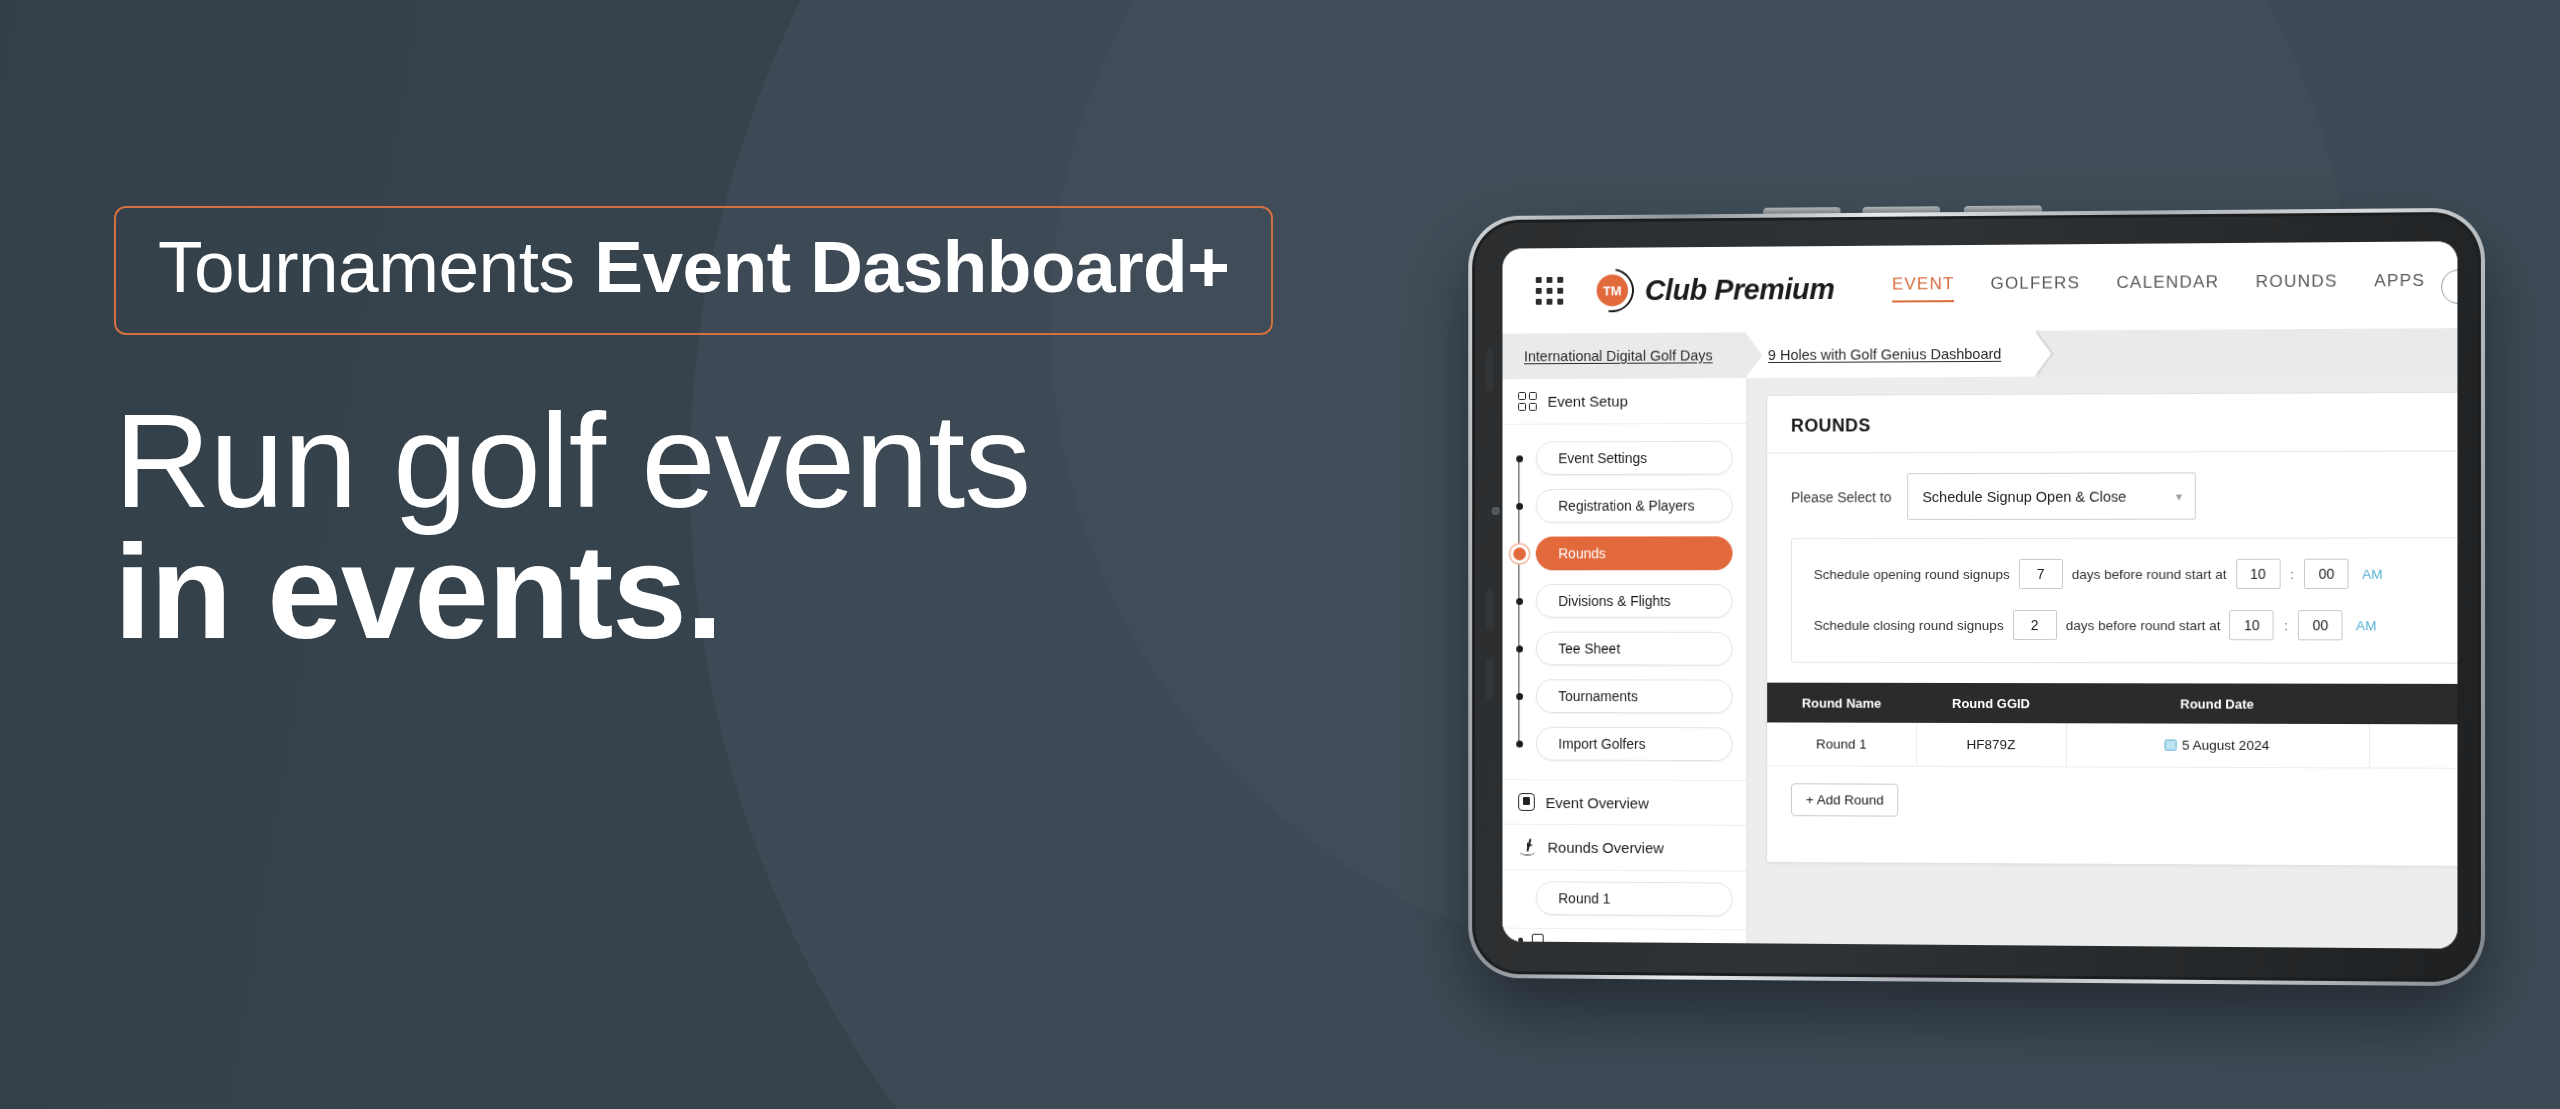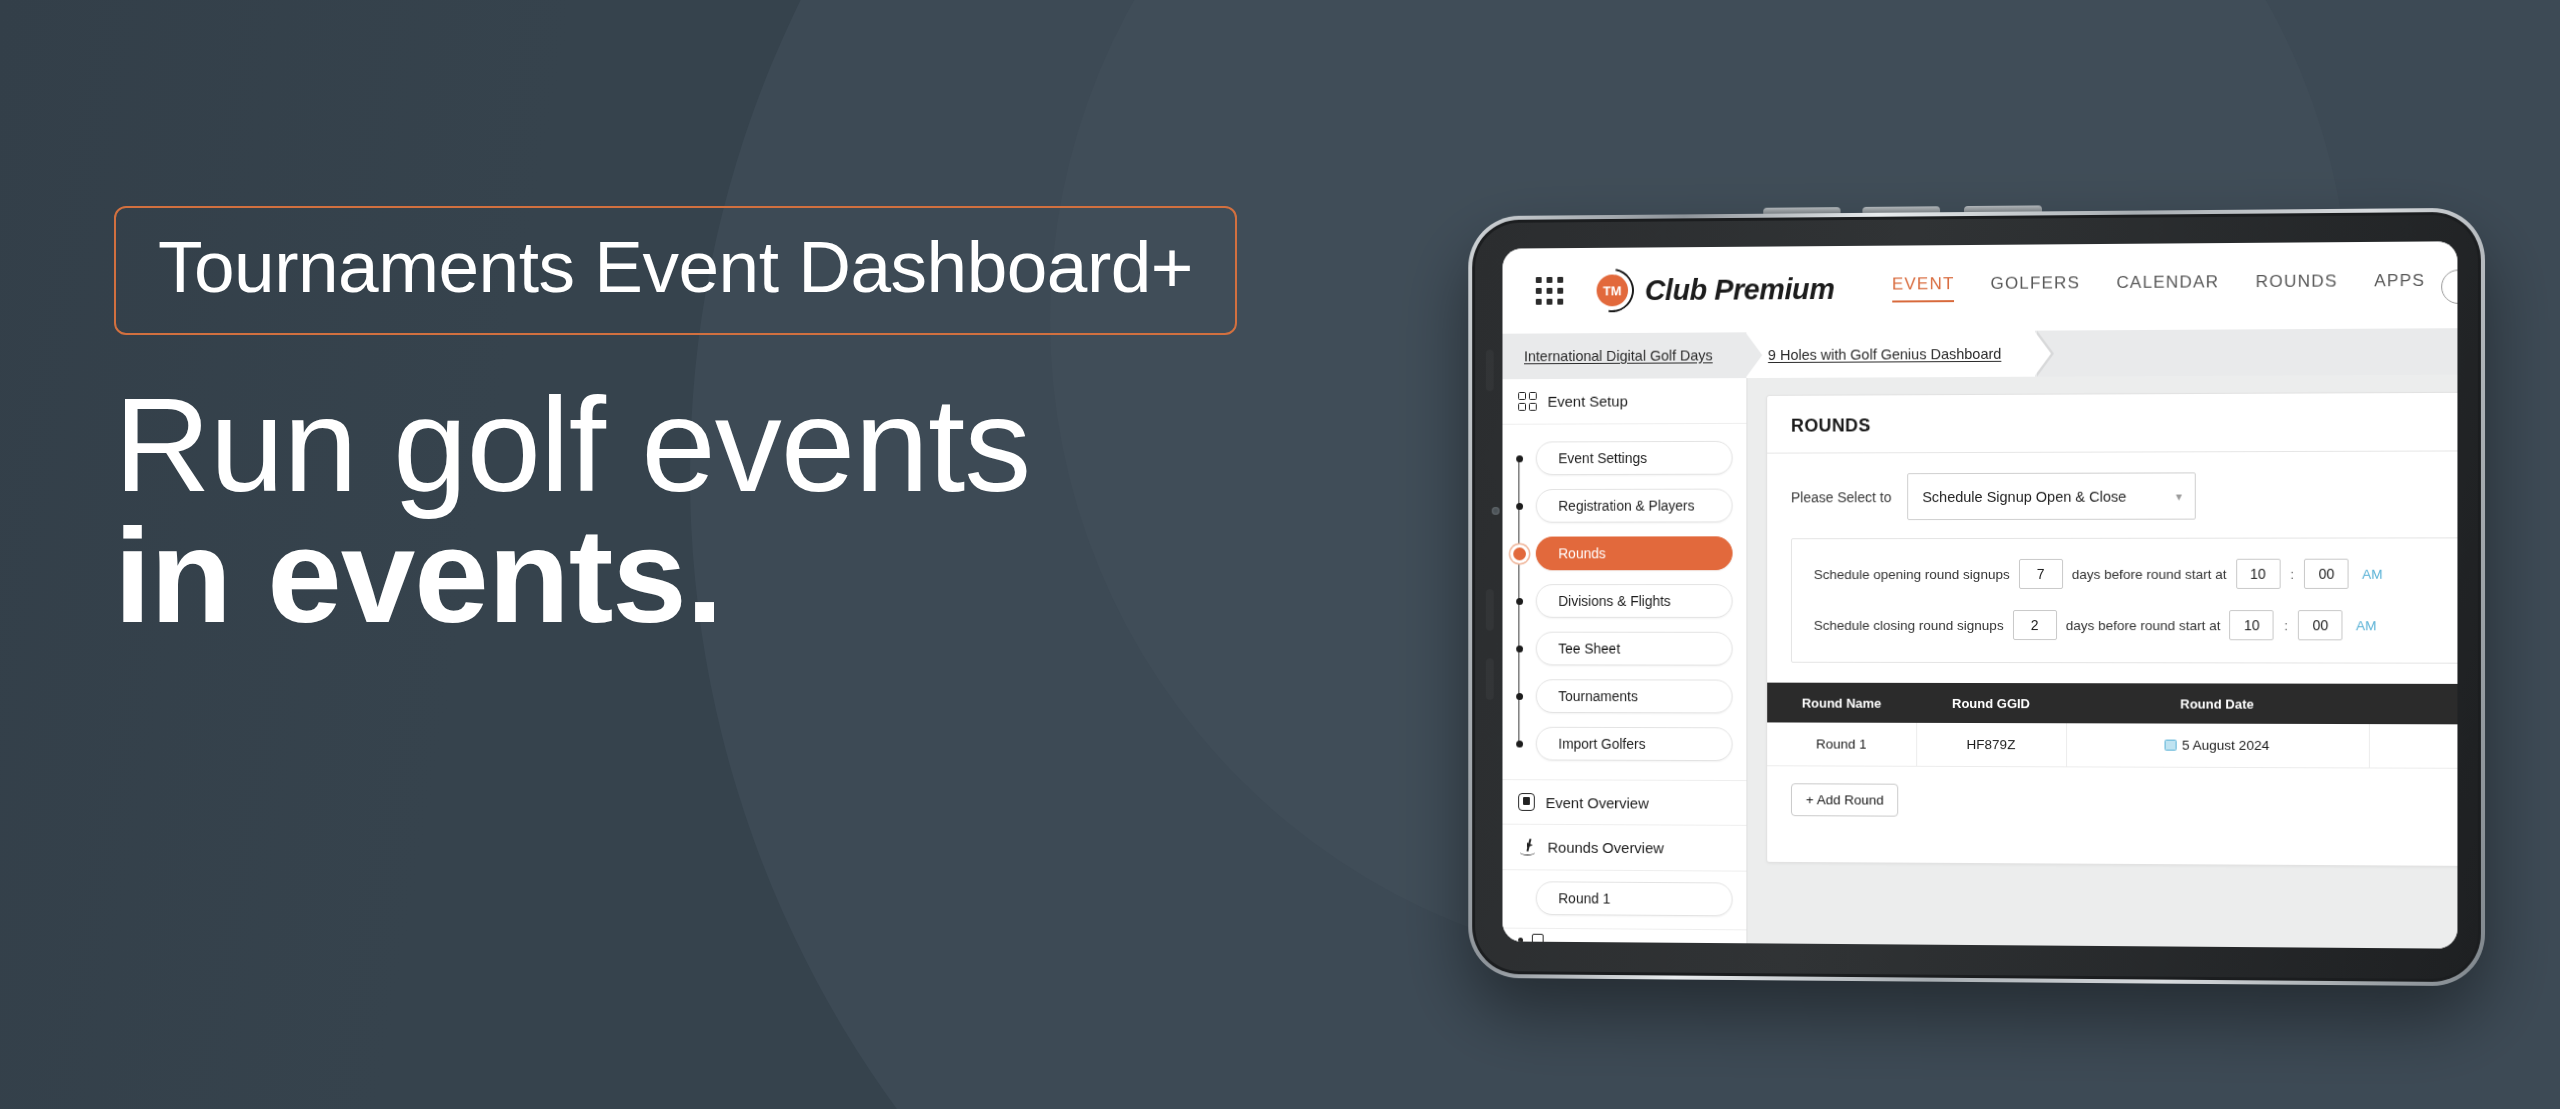--- a/index.html
+++ b/index.html
@@ -53,24 +53,24 @@
     position: relative;
   }
   .intro-line {
     font-size: 73px;
     line-height: 1.0;
     color: #ffffff;
     white-space: nowrap;
     letter-spacing: -0.5px;
   }
   .intro-light { font-weight: 300; font-stretch: condensed; }
-  .intro-bold  { font-weight: 400; }
+  .intro-bold  { font-weight: 700; }
 
   .headline {
-    margin-top: 42px;
+    margin-top: 58px;
     color: #ffffff;
     letter-spacing: -1px;
   }
   .headline-line1 {
     font-size: 134px;
     line-height: 1.02;
     font-weight: 300;
     font-stretch: condensed;
     white-space: nowrap;
   }

